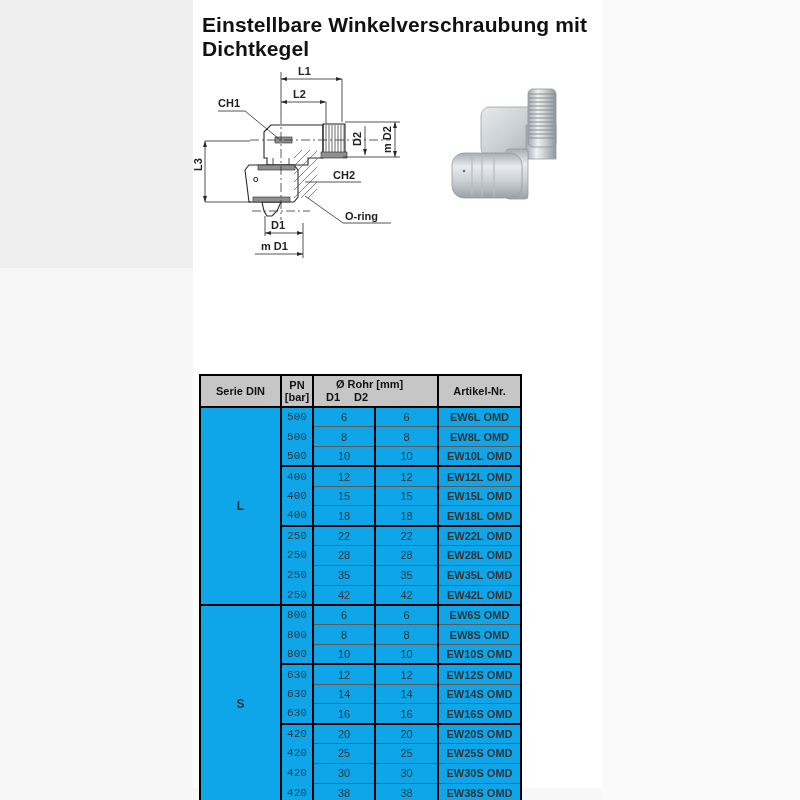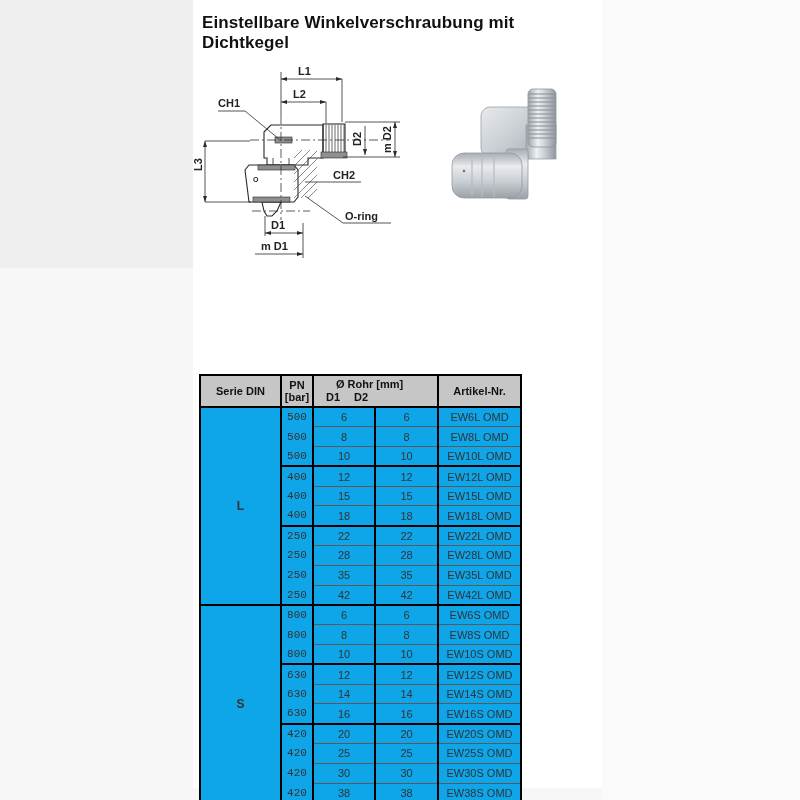--- a/index.html
+++ b/index.html
@@ -7,21 +7,21 @@
     width:800px;height:800px;background:#f7f7f7;
     font-family:"Liberation Sans",sans-serif;color:#1a1a1a;
     position:relative;overflow:hidden;
   }
   .canvas{position:absolute;left:0;top:0;width:800px;height:800px;}
   .bg-left{position:absolute;left:0;top:0;width:193px;height:268px;background:#efefef;}
   .bg-right{position:absolute;left:602px;top:0;width:198px;height:800px;background:#fafafa;}
   .content{position:absolute;left:193px;top:0;width:409px;height:788px;background:#ffffff;}
   .title{
     position:absolute;left:202px;top:13px;width:390px;
-    font-size:17px;font-weight:bold;color:#111;letter-spacing:0.1px;
+    font-size:21px;font-weight:bold;color:#111;letter-spacing:0.1px;
   }
   svg.tech{position:absolute;left:193px;top:58px;}
   svg.render{position:absolute;left:448px;top:85px;}
   .tech text{font-family:"Liberation Sans",sans-serif;font-size:11px;font-weight:bold;fill:#222;}
   .tech text.omark{font-size:7px;}
 
   table.spec{
     position:absolute;left:199px;top:374px;width:321px;
     border-collapse:collapse;table-layout:fixed;background:#0ea5e9;
     font-size:11px;
@@ -32,21 +32,21 @@
   }
   table.spec td{
     padding:0;text-align:center;vertical-align:middle;color:#333;
     border-left:2px solid #000;border-right:2px solid #000;
   }
   table.spec tr.datarow{height:19.8px;}
   td.serie{font-size:12px;font-weight:bold;color:#111;border-bottom:2px solid #000;}
   td.pn{border-bottom:none;font-family:Liberation Mono, monospace;}
   td.d1,td.d2{border-bottom:1px solid #5a5a5a;}
   td.d1{border-right:2px solid #000;}
-  td.art{font-weight:normal;color:#000;border-bottom:1px solid #5a5a5a;}
+  td.art{font-weight:bold;color:#000;border-bottom:1px solid #5a5a5a;}
   tr.gend td{border-bottom:2px solid #000;}
   .pn-stack{line-height:12px;}
   .rohr-top{text-align:left;padding-left:22px;line-height:13px;}
   .rohr-sub{text-align:left;padding-left:5px;line-height:13px;}
   .rohr-sub span{display:inline-block;width:28px;text-align:center;}
   .h-center{text-align:center;}
 </style>
 </head>
 <body>
 

